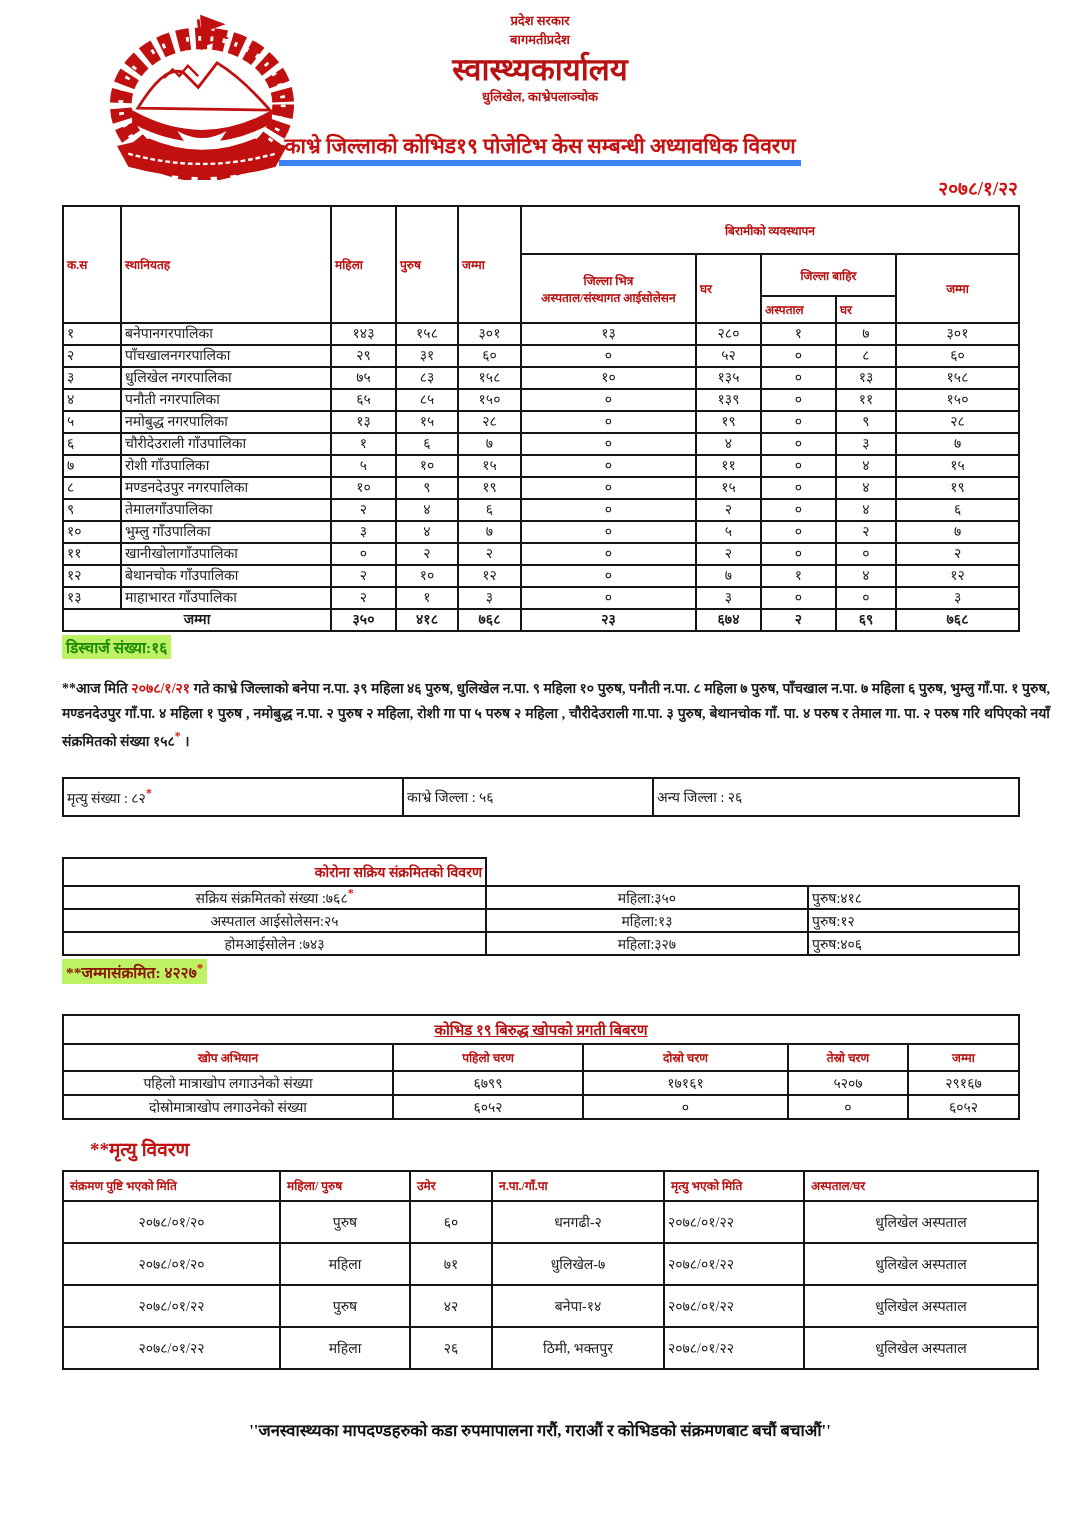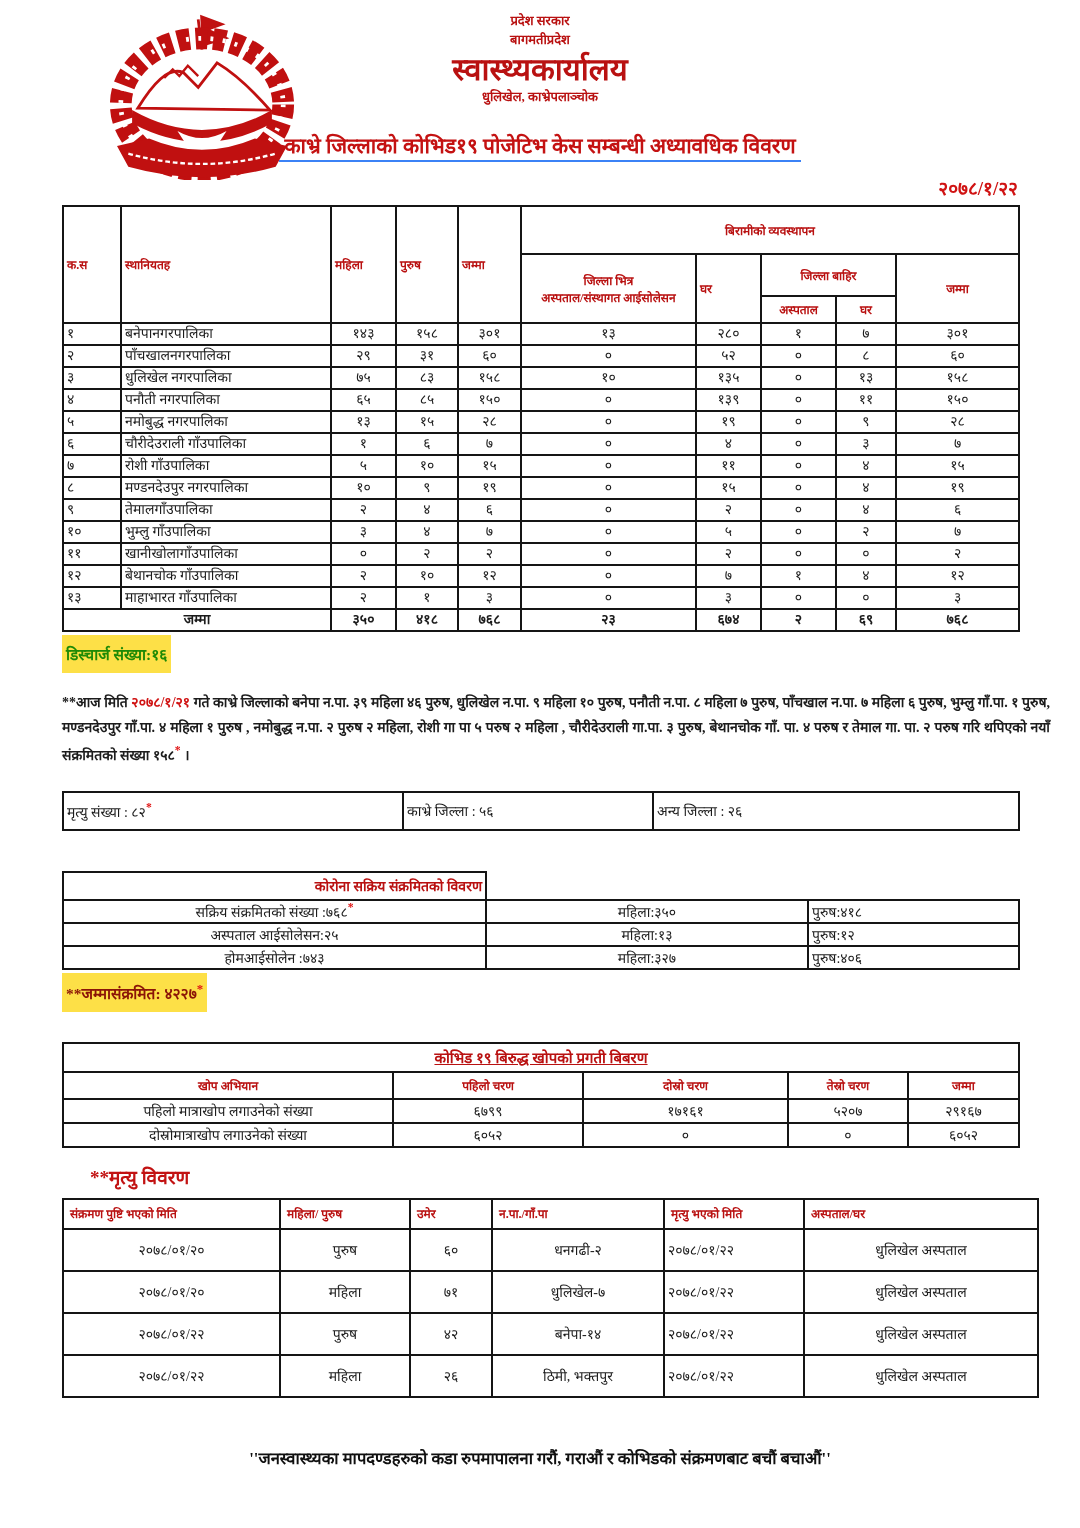--- a/index.html
+++ b/index.html
@@ -6,39 +6,39 @@
   .page{width:1080px;height:1472px;background:#fff;position:relative;
         font-family:"Liberation Serif", serif;color:#1c1c1c;overflow:hidden;}
   
   .hdr{padding-top:12px;text-align:center;position:relative;}
   .emblem{position:absolute;left:96px;top:10px;}
   .gov-line{color:#b91111;font-weight:bold;font-size:13px;line-height:1.45;}
   .office-name{color:#b91111;font-weight:bold;font-size:31px;line-height:1.15;margin-top:2px;}
   .office-loc{color:#b91111;font-weight:bold;font-size:13px;}
   .doc-title{text-align:center;margin-top:26px;}
   .doc-title span{color:#c41212;font-weight:bold;font-size:21px;
-                  border-bottom:2px solid #3b82f6;padding:0 5px 2px;}
+                  border-bottom:6px solid #3b82f6;padding:0 5px 2px;}
   .report-date{text-align:right;margin:16px 62px 4px 0;color:#d01313;font-weight:bold;font-size:19px;}
   
   table.tbl{border-collapse:collapse;margin-left:62px;table-layout:fixed;}
   .tbl th,.tbl td{border:2px solid #151515;overflow:hidden;}
   .tbl th{color:#b91111;font-weight:bold;font-size:12px;padding:1px 3px;}
   .tbl td{font-size:14px;padding:0 3px;}
   .c{text-align:center;} .l{text-align:left;padding-left:6px;}
   .nob{border:none !important;}
   .main-table{width:956px;margin-top:2px;}
   .main-table thead tr:nth-child(1) th{height:44px;}
   .main-table thead tr:nth-child(2) th{height:38px;}
-  .main-table thead tr:nth-child(3) th{height:23px;text-align:center;}
+  .main-table thead tr:nth-child(3) th{height:23px;}
   .main-table tbody td{height:20px;line-height:1.05;}
   .sub{font-weight:bold;}
   .total-row td{font-weight:bold;}
   
   .hl-wrap{margin-left:62px;margin-top:3px;}
-  .hl{display:inline-block;background:#fde047;font-weight:bold;font-size:15.5px;padding:8px 4px;}
+  .hl{display:inline-block;background:#bef264;font-weight:bold;font-size:15.5px;padding:1px 4px;}
   .hl-green{color:#1f8a06;}
   .hl-red{color:#8b1507;}
   sup.red{color:#e01212;font-weight:bold;}
   .red{color:#d01313;font-weight:bold;}
   
   .summary-para{margin:18px 30px 0 62px;font-size:14px;font-weight:bold;
                 text-align:justify;line-height:1.78;}
   
   .death-summary{width:956px;margin-top:22px;}
   .death-summary .ttl{height:24px;text-align:center;font-size:14px;}

